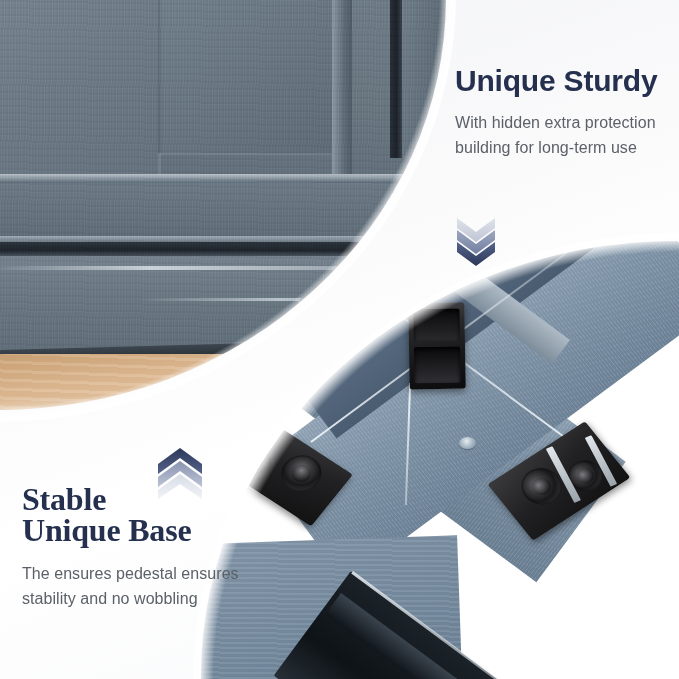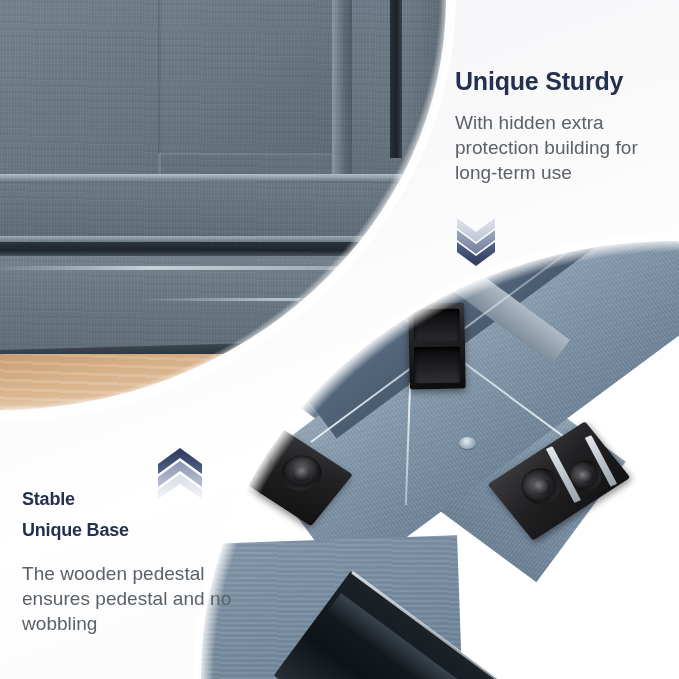--- a/index.html
+++ b/index.html
@@ -326,34 +326,34 @@
         rgba(255,255,255,0) 0 95.8%, rgba(255,255,255,.8) 98.4%, rgba(255,255,255,1) 100%);
     pointer-events:none;
   }
 
   
   .block { position:absolute; }
   .block-top { left:455px; top:66px; width:212px; }
   .block-bot { left:22px; top:484px; width:230px; }
 
   .headline {
-    font-size:25px;
+    font-size:30px;
     line-height:30px;
     font-weight:bold;
     color:#25304f;
     letter-spacing:-0.2px;
   }
   .subcopy {
     margin-top:14px;
-    font-size:19px;
+    font-size:16px;
     line-height:25px;
     color:#5b6168;
     letter-spacing:.05px;
   }
-  .block-bot .headline { font-size:18px; line-height:31px; }
+  .block-bot .headline { font-size:32px; line-height:31px;font-family:Liberation Serif, serif; }
   .block-bot .subcopy { margin-top:15px; }
 
   
   .chev-wrap { position:absolute; }
   .chev-down { left:452px; top:217px; width:48px; height:50px; }
   .chev-up   { left:154px; top:447px; width:52px; height:52px; }
   .chev-wrap svg { display:block; width:100%; height:100%; }
 </style>
 </head>
 <body>
@@ -457,21 +457,21 @@
       <path d="M5 13 L24 27 L43 13 L43 23 L24 37 L5 23 Z" fill="url(#gdown2)" opacity=".85"></path>
       <path d="M5 25 L24 39 L43 25 L43 35 L24 49 L5 35 Z" fill="url(#gdown3)"></path>
     </svg>
   </div>
 
   <div class="block block-bot">
     <div class="headline">
       <div>Stable</div>
       <div>Unique Base</div>
     </div>
-    <div class="subcopy">The wooden pedestal ensures pedestal and no wobbling</div>
+    <div class="subcopy">The ensures pedestal ensures stability and no wobbling</div>
   </div>
 
   <div class="chev-wrap chev-up">
     <svg viewBox="0 0 52 52" aria-hidden="true">
       <defs>
         <linearGradient id="gup1" x1="0" y1="0" x2="0" y2="1">
           <stop offset="0%" stop-color="#2c3858"></stop>
           <stop offset="100%" stop-color="#55638b"></stop>
         </linearGradient>
         <linearGradient id="gup2" x1="0" y1="0" x2="0" y2="1">

